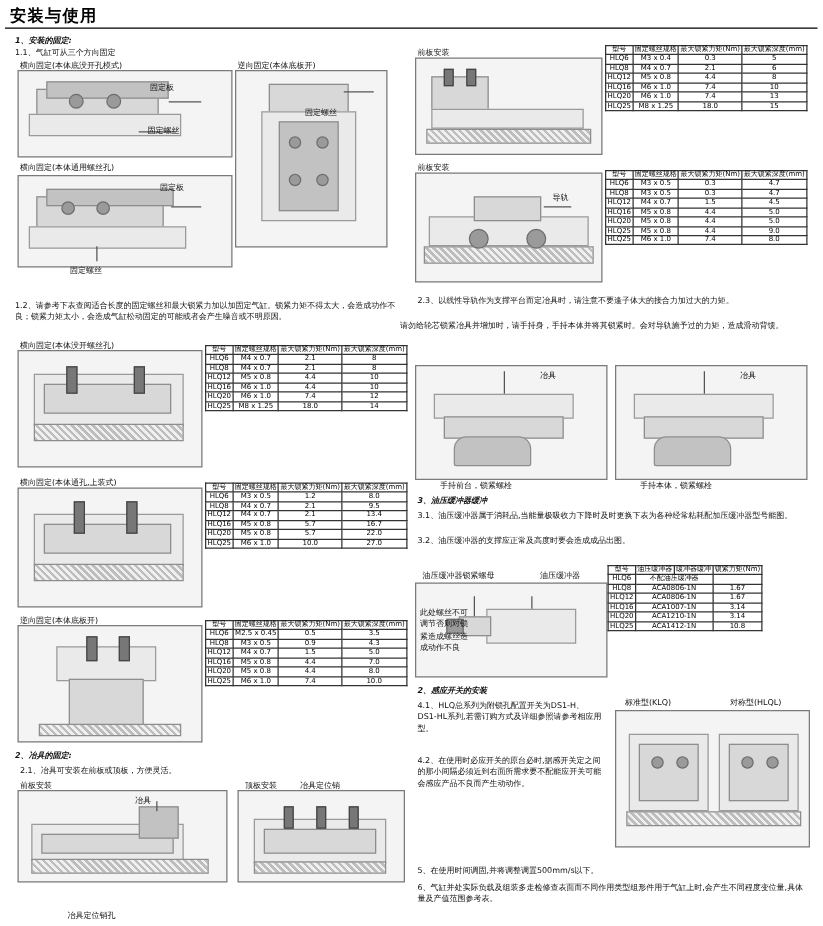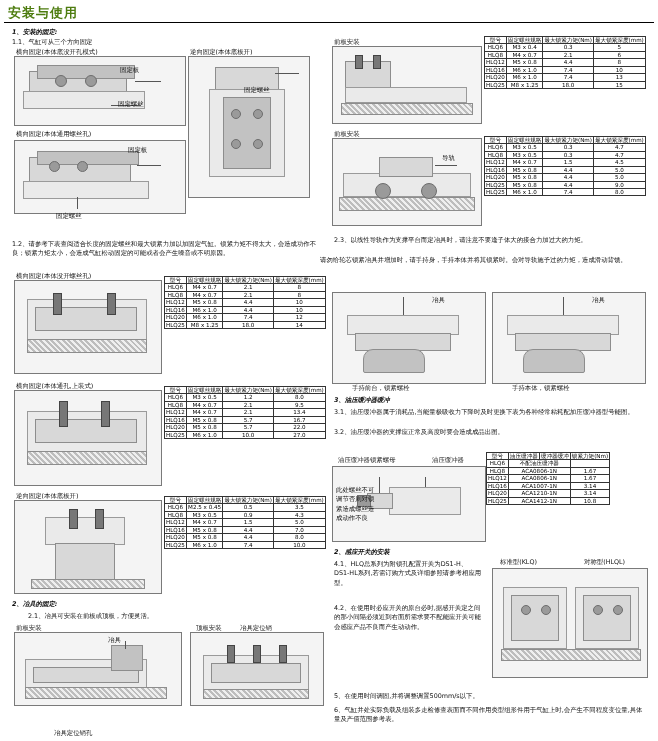--- a/index.html
+++ b/index.html
@@ -8,21 +8,21 @@
     background:#ffffff;
     font-family:"DejaVu Sans","Liberation Sans",sans-serif;
     font-size:6.5px;
     color:#111;
     position:relative;
     overflow:hidden;
   }
   .page{position:relative;width:658px;height:741px;}
   .title{
     position:absolute;left:8px;top:4px;
-    font-size:13px;font-weight:bold;letter-spacing:1px;color:#4d7c0f;
+    font-size:13px;font-weight:bold;letter-spacing:1px;color:#000000;
   }
   .rule{position:absolute;left:4px;top:22px;width:650px;height:1px;background:#000;}
   .hdr{font-weight:bold;font-style:italic;}
   
   .ill{position:absolute;border:1px solid #7a7a7a;background:#f4f4f4;overflow:hidden;}
   .shade{position:absolute;background:#d8d8d8;border:1px solid #8d8d8d;}
   .shade2{position:absolute;background:#c2c2c2;border:1px solid #8d8d8d;}
   .shade3{position:absolute;background:#eaeaea;border:1px solid #9a9a9a;}
   .dark{position:absolute;background:#9a9a9a;border:1px solid #6d6d6d;}
   .hatch{position:absolute;background:repeating-linear-gradient(45deg,#bdbdbd 0 2px,#efefef 2px 4px);border:1px solid #8d8d8d;}
@@ -260,21 +260,21 @@
       <tr>
         <td>HLQ25</td>
         <td>M6 x 1.0</td>
         <td>7.4</td>
         <td>10.0</td>
       </tr>
     </tbody>
   </table>
 
   <div class="p hdr" style="left:12px;top:600px;">2、冶具的固定:</div>
-  <div class="p" style="left:28px;top:612px;text-align:center;">2.1、冶具可安装在前板或顶板，方便灵活。</div>
+  <div class="p" style="left:16px;top:612px;text-align:center;">2.1、冶具可安装在前板或顶板，方便灵活。</div>
 
   <div class="p" style="left:16px;top:624px;">前板安装</div>
   <div class="p" style="left:196px;top:624px;">顶板安装</div>
 
   <div class="ill" style="left:14px;top:632px;width:166px;height:72px;">
     <div class="shade3" style="left:10px;top:26px;width:120px;height:28px;"></div>
     <div class="shade" style="left:18px;top:34px;width:104px;height:14px;"></div>
     <div class="shade2" style="left:96px;top:12px;width:30px;height:24px;"></div>
     <div class="hatch" style="left:10px;top:54px;width:140px;height:10px;"></div>
     <div class="line" style="left:110px;top:8px;width:1px;height:8px;"></div>

